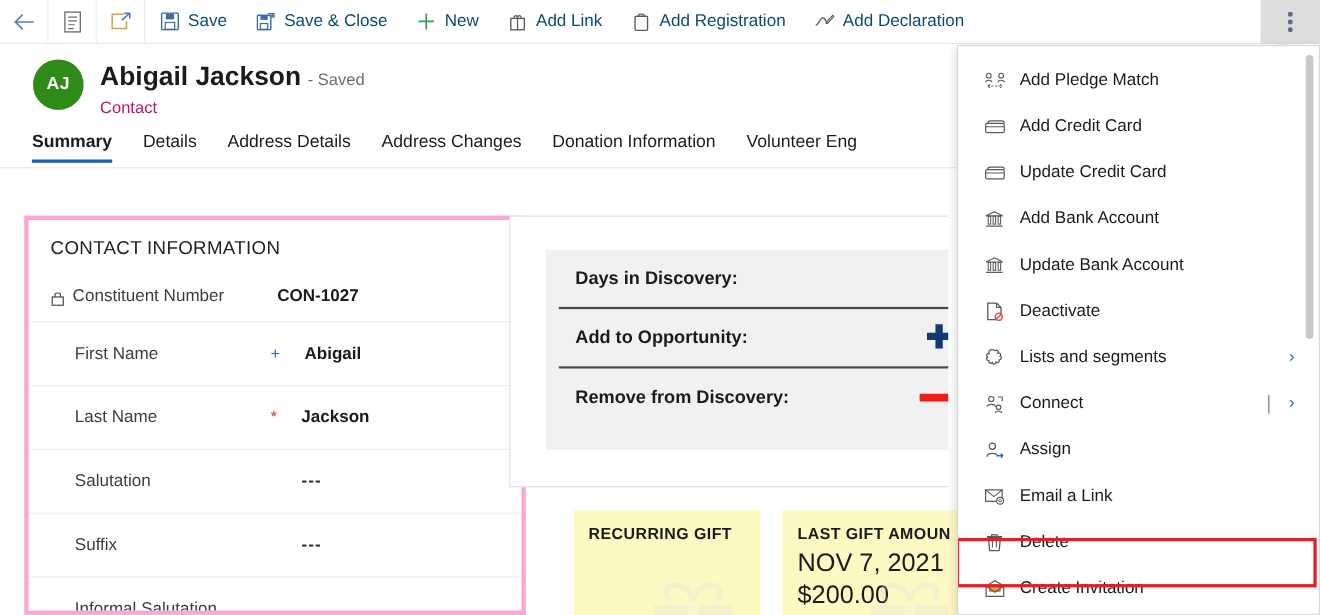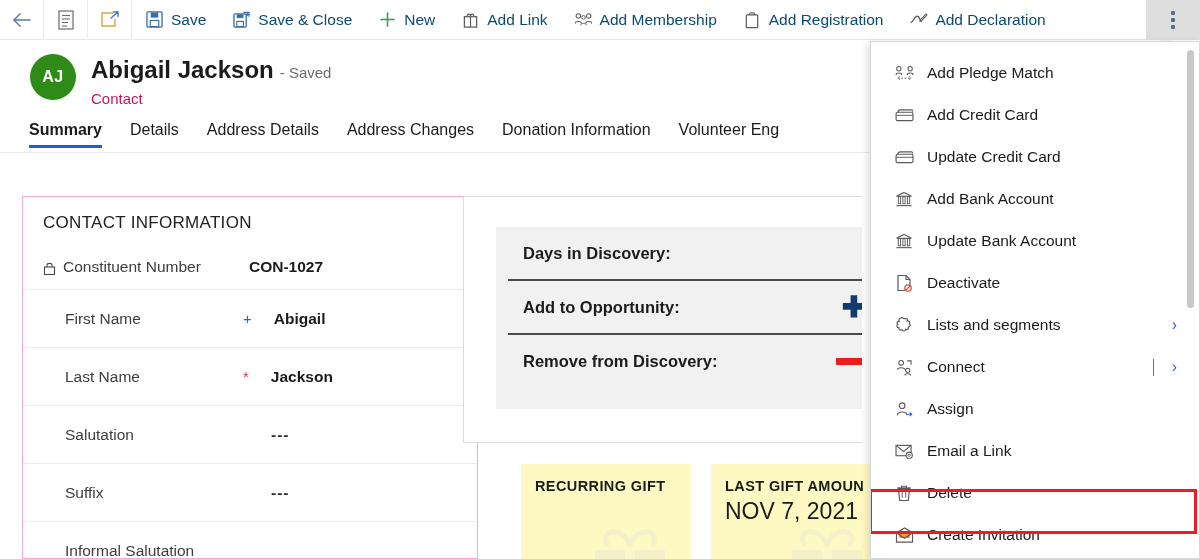--- a/index.html
+++ b/index.html
@@ -60,21 +60,21 @@
   .tab:first-child { margin-left:15px; }
   .tab.active { font-weight:bold; }
   .tab.active:after {
     content:""; position:absolute; left:14px; right:14px; bottom:0; height:3px; background:#1f5fbf;
   }
   .tabs-divider { position:absolute; top:152px; left:0; width:1200px; height:1px; background:#e9e9e9; }
 
   
   .contact-card {
     position:absolute; left:22px; top:196px; width:456px; height:363px;
-    border:1px solid #f9a8d4; background:#fff; overflow:hidden;
+    border:4px solid #f9a8d4; background:#fff; overflow:hidden;
   }
   .card-title { font-size:17px; color:#222; letter-spacing:.3px; padding:16px 0 12px 20px; }
   .field-row {
     display:flex; align-items:center; height:58px; padding:0 20px 0 20px;
     border-top:1px solid #ebebeb;
   }
   .field-row.first { border-top:none; height:44px; }
   .field-label {
     flex:0 0 200px; font-size:15.5px; color:#3d3d3d;
     display:flex; align-items:flex-end; gap:6px;
@@ -227,33 +227,20 @@
       <span class="glyph">
         <svg width="17" height="18" viewBox="0 0 18 19">
           <rect x="2.5" y="6" width="13" height="11" fill="none" stroke="#5a5a5a" stroke-width="1.3"></rect>
           <line x1="9" y1="6" x2="9" y2="17" stroke="#5a5a5a" stroke-width="1.2"></line>
           <path d="M5.5 5.5 C5.5 2.5 9 2.5 9 5.5 C9 2.5 12.5 2.5 12.5 5.5" fill="none" stroke="#5a5a5a" stroke-width="1.2"></path>
         </svg>
       </span>
       <span>Add Link</span>
     </div>
 
-    <div class="cmd-btn">
-      <span class="glyph">
-        <svg width="20" height="17" viewBox="0 0 22 18">
-          <circle cx="5" cy="5" r="2.6" fill="none" stroke="#5a5a5a" stroke-width="1.2"></circle>
-          <circle cx="17" cy="5" r="2.6" fill="none" stroke="#5a5a5a" stroke-width="1.2"></circle>
-          <circle cx="11" cy="6.5" r="2.1" fill="none" stroke="#5a5a5a" stroke-width="1.1"></circle>
-          <path d="M1.5 13.5 C1.5 10.5 8.5 10.5 8.5 13.5" fill="none" stroke="#5a5a5a" stroke-width="1.2"></path>
-          <path d="M13.5 13.5 C13.5 10.5 20.5 10.5 20.5 13.5" fill="none" stroke="#5a5a5a" stroke-width="1.2"></path>
-          <path d="M7.5 15.5 C7.5 13 14.5 13 14.5 15.5" fill="none" stroke="#5a5a5a" stroke-width="1.1"></path>
-        </svg>
-      </span>
-      <span>Add Membership</span>
-    </div>
 
     <div class="cmd-btn">
       <span class="glyph">
         <svg width="16" height="18" viewBox="0 0 16 19">
           <rect x="2" y="4" width="12" height="13.5" rx="1" fill="none" stroke="#5a5a5a" stroke-width="1.3"></rect>
           <path d="M5.5 4 V2.6 C5.5 1.6 10.5 1.6 10.5 2.6 V4" fill="none" stroke="#5a5a5a" stroke-width="1.2"></path>
         </svg>
       </span>
       <span>Add Registration</span>
     </div>
@@ -385,20 +372,21 @@
     <svg class="gift-watermark" width="110" height="78" viewBox="0 0 110 78">
       <rect x="20" y="34" width="70" height="44" fill="#dcdcdc"></rect>
       <rect x="50" y="34" width="10" height="44" fill="#f1f1f1"></rect>
       <path d="M33 30 C22 12 50 10 55 30 C60 10 88 12 77 30" fill="none" stroke="#dcdcdc" stroke-width="5"></path>
     </svg>
   </div>
 
   <div class="tile t2">
     <div class="tile-title">LAST GIFT AMOUN</div>
     <div class="tile-line1">NOV 7, 2021</div>
+    <div class="tile-line2">$200.00</div>
     <svg class="gift-watermark" width="110" height="78" viewBox="0 0 110 78">
       <rect x="20" y="34" width="70" height="44" fill="#dcdcdc"></rect>
       <rect x="50" y="34" width="10" height="44" fill="#f1f1f1"></rect>
       <path d="M33 30 C22 12 50 10 55 30 C60 10 88 12 77 30" fill="none" stroke="#dcdcdc" stroke-width="5"></path>
     </svg>
   </div>
 
   <div class="flyout">
     <div class="menu-list">
 

